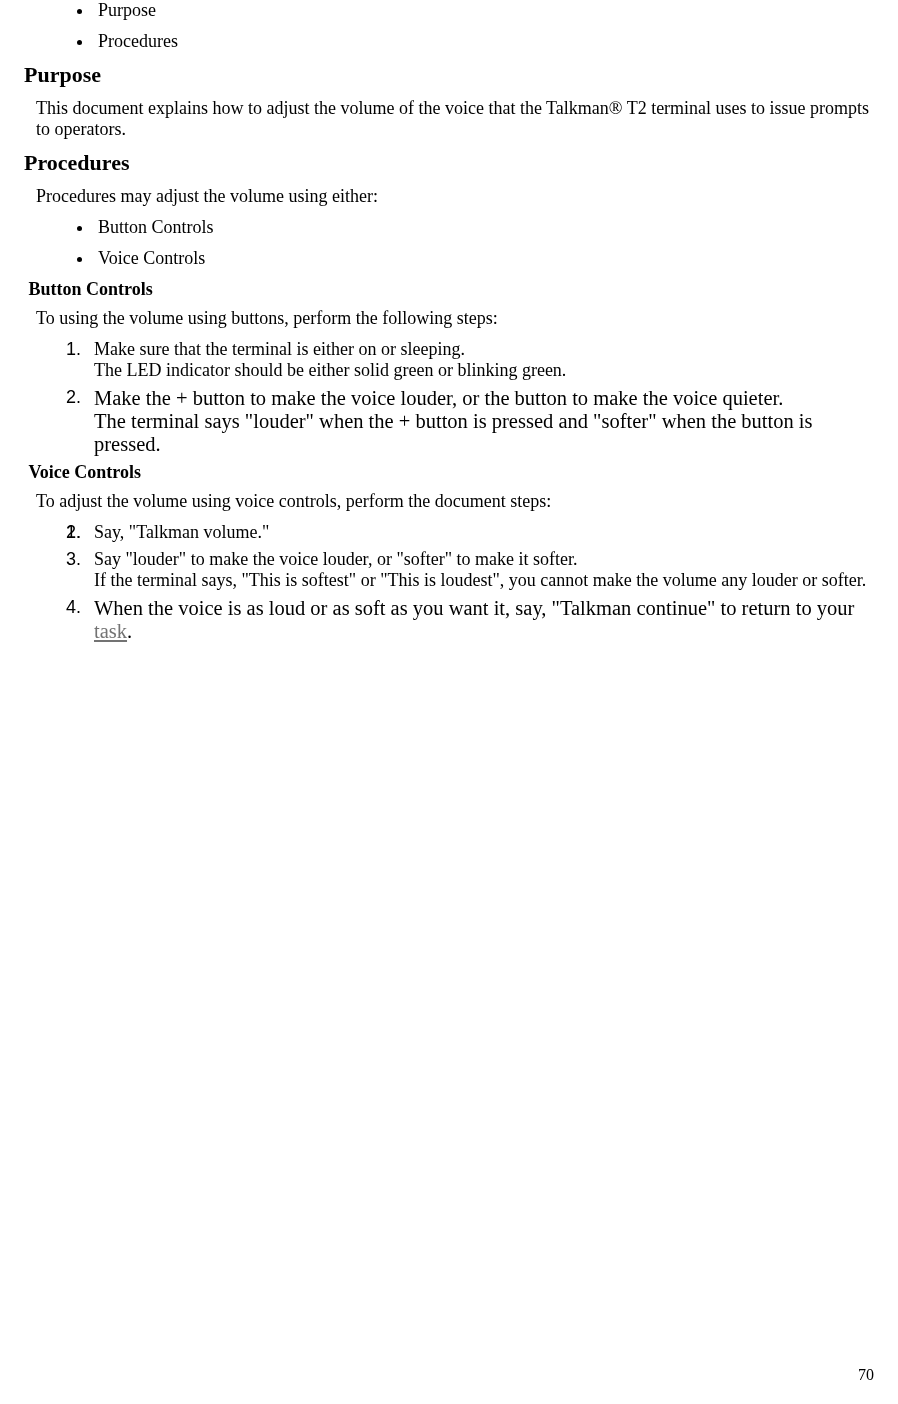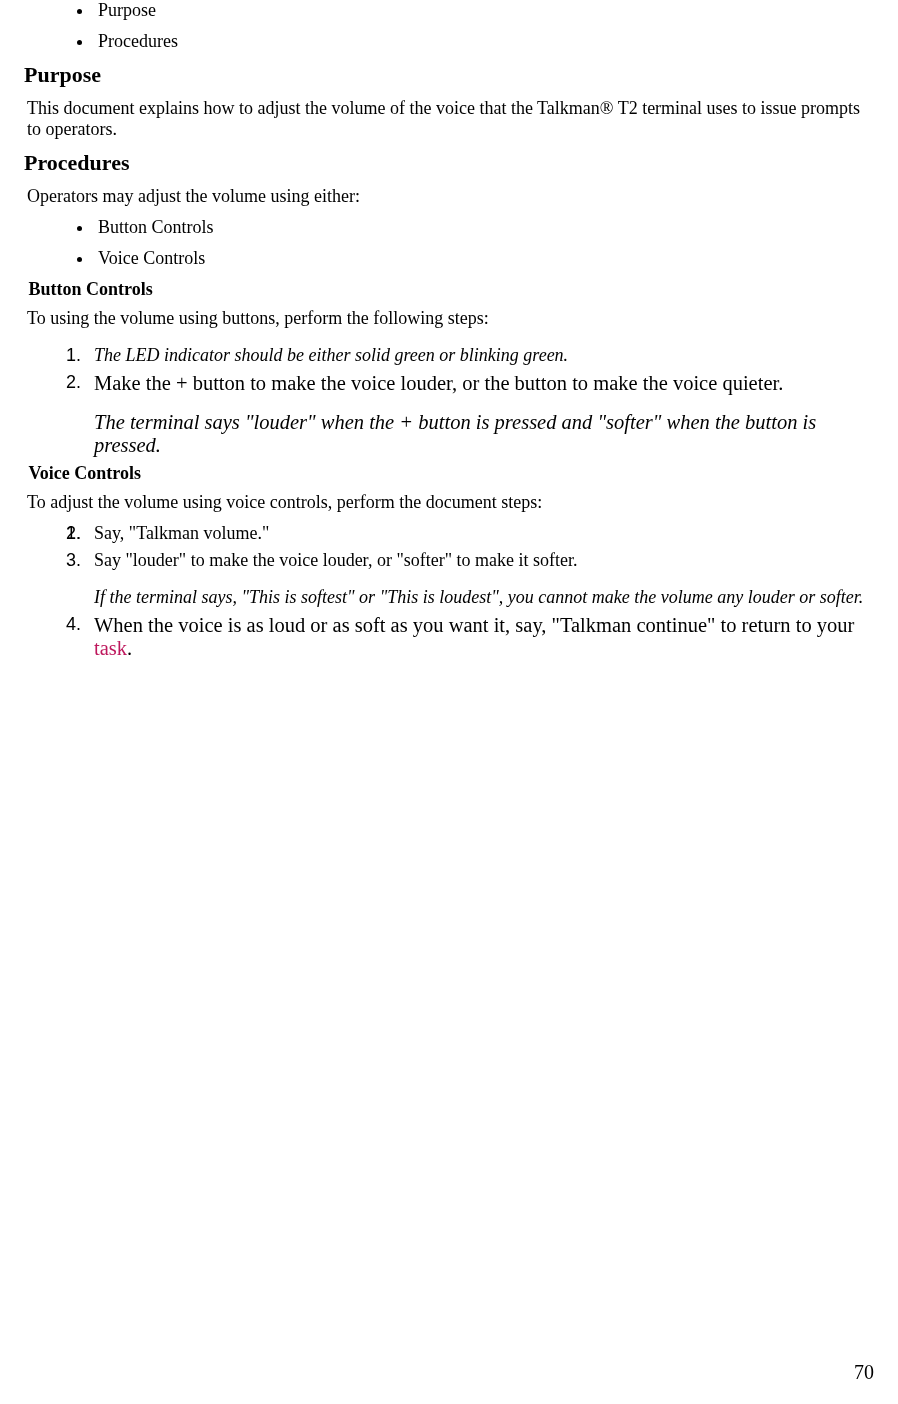--- a/index.html
+++ b/index.html
@@ -26,81 +26,82 @@
       font-size: 22px;
       font-weight: bold;
       margin: 8px 0 10px 0;
     }
     h3 {
       font-size: 18px;
       font-weight: bold;
       margin: 6px 0 8px 0;
     }
     p {
-      margin: 0 0 10px 3px;
+      margin: 0 0 10px 12px;
     }
     .numbered-list {
       list-style: none;
       margin: 0;
       padding-left: 70px;
     }
     .numbered-list > li {
       position: relative;
       margin-bottom: 6px;
       padding-left: 0;
     }
     .numbered-list .num {
       position: absolute;
       left: -28px;
       top: 0;
       font-family: Arial, sans-serif;
     }
     .numbered-list .sub {
-      margin-top: 16px;
-      font-style: italic;
+      margin-top: 0;
     }
     .step-large {
       font-size: 20.5px;
     }
     .link {
-      color: #be185d;
+      color: #737373;
+      text-decoration: underline;
     }
     .page-num {
       position: absolute;
       bottom: 20px;
       right: 24px;
-      font-size: 20px;
+      font-size: 16px;
       text-align: right;
     }
   </style>
 </head>
 <body>
 
 <ul class="bullet-list">
   <li>Purpose</li>
   <li>Procedures</li>
 </ul>
 
 <h2>Purpose</h2>
 <p>This document explains how to adjust the volume of the voice that the Talkman® T2 terminal uses to issue prompts to operators.</p>
 
 <h2>Procedures</h2>
-<p>Operators may adjust the volume using either:</p>
+<p>Procedures may adjust the volume using either:</p>
 
 <ul class="bullet-list">
   <li>Button Controls</li>
   <li>Voice Controls</li>
 </ul>
 
 <h3>&nbsp;<span>Button Controls</span></h3>
 <p>To using the volume using buttons, perform the following steps:</p>
 
 <ol class="numbered-list">
   <li>
     <span class="num">1.</span>
+    <div>Make sure that the terminal is either on or sleeping.</div>
     <div class="sub"> The LED indicator should be either solid green or blinking green.</div>
   </li>
   <li class="step-large">
     <span class="num" style="font-size:18px;">2.</span>
     <div>Make the + button to make the voice louder, or the  button to make the voice quieter.</div>
     <div class="sub"> The terminal says "louder" when the + button is pressed and "softer" when the  button is pressed.</div>
   </li>
 </ol>
 
 <h3>&nbsp;<span>Voice Controls</span></h3>

